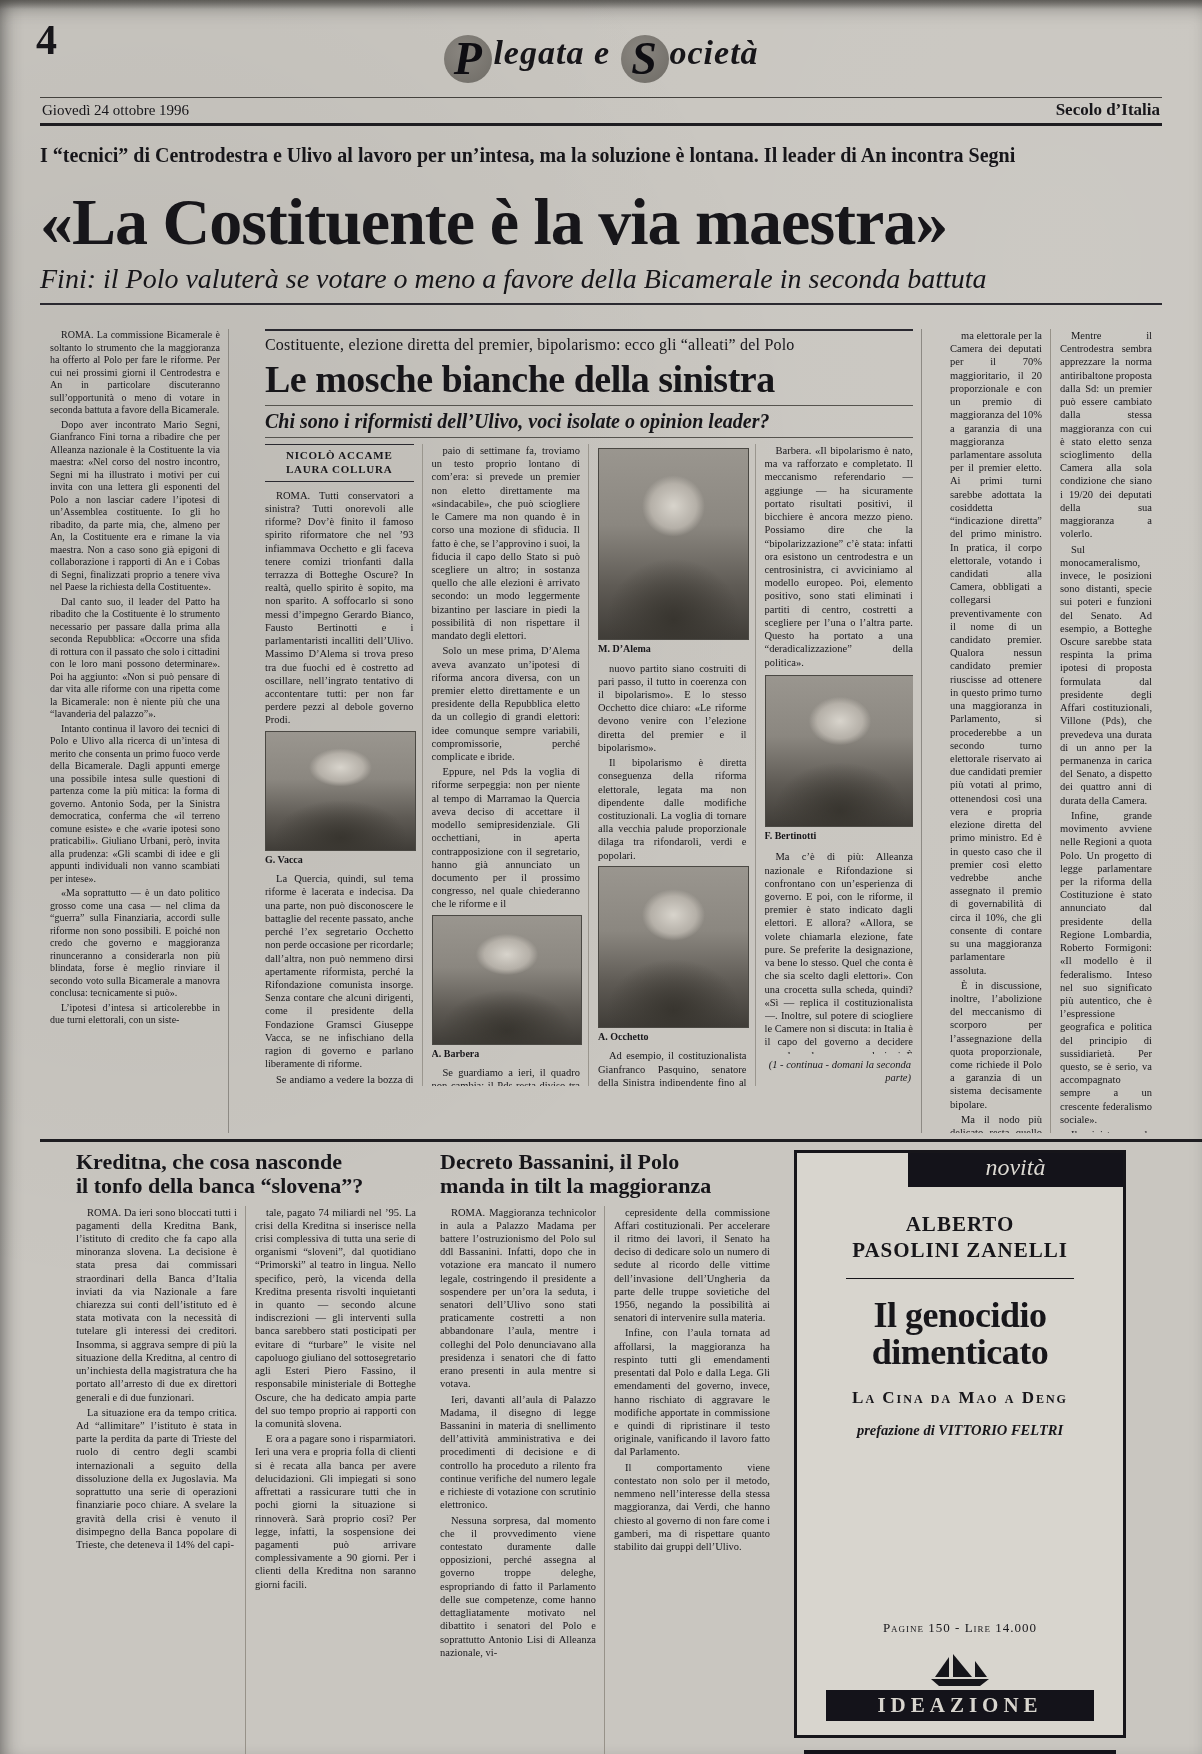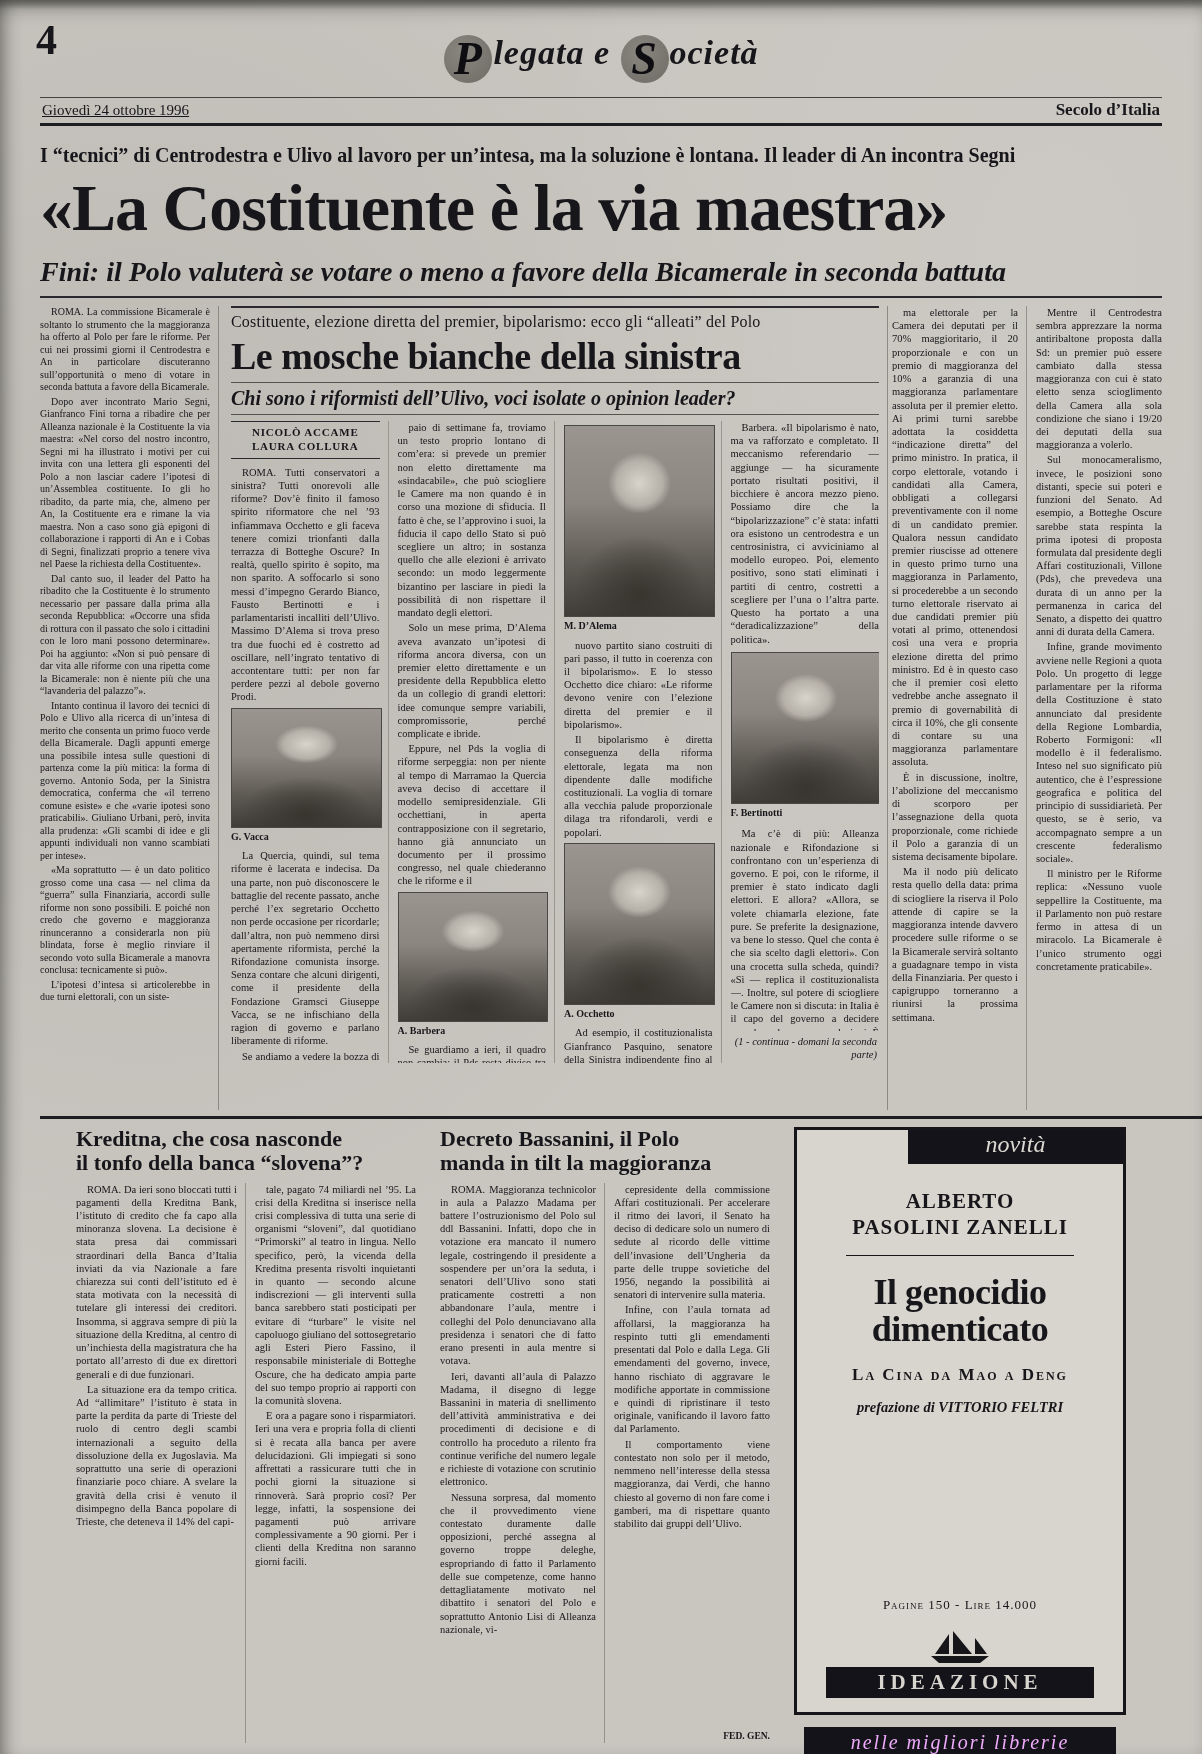--- a/index.html
+++ b/index.html
@@ -20,29 +20,29 @@
   .ball{display:inline-flex;align-items:center;justify-content:center;width:48px;height:48px;border-radius:50%;
         background:radial-gradient(circle at 40% 35%, #8a8680, #6e6b65);color:#0e0d12;
         font-size:46px;font-style:italic;font-weight:bold;vertical-align:-10px;margin:0 1px;}
   .hr{width:100%;}
   .hr.thin{height:1px;background:#44423e;}
   .hr.mid{height:3px;background:#1e1d21;}
   .hr.thin2{height:2px;background:#2a2930;}
   .hr.hair{height:1px;background:#55534e;margin:4px 0;}
   .rules{position:absolute;left:40px;right:40px;bottom:6px;}
   .date-row{display:flex;justify-content:space-between;align-items:baseline;padding:2px 2px 3px;}
-  .date{font-size:15px;text-decoration:underline;}
+  .date{font-size:15px;}
   .masthead{font-size:17px;font-weight:bold;}
   
   .lead-head{padding:0 40px;}
   .kicker{font-size:20px;font-weight:bold;margin-top:12px;}
-  .headline{font-size:66px;font-weight:bold;line-height:1.0;letter-spacing:-1px;margin:8px 0 4px;white-space:nowrap;}
-  .subhead{font-size:28px;font-style:italic;font-weight:bold;margin:15px 0 8px;}
-  
-  .body-grid{display:flex;gap:4px;padding:0 40px;height:804px;margin-top:8px;}
+  .headline{font-size:66px;font-weight:bold;line-height:1.0;letter-spacing:-1px;margin:22px 0 4px;white-space:nowrap;}
+  .subhead{font-size:28px;font-style:italic;font-weight:normal;margin:8px 0 8px;}
+  
+  .body-grid{display:flex;gap:28px;padding:0 50px;height:804px;margin-top:24px;}
   .col{overflow:hidden;font-size:10.5px;line-height:1.26;text-align:justify;hyphens:auto;}
   .para{margin:0 0 2px;text-indent:11px;}
   .lead-left{width:170px;font-size:10px;line-height:1.25;border-right:1px solid #8d8a84;padding-right:8px;flex:none;}
   .lead-right{flex:1;display:flex;gap:9px;}
   .lead-right .col{flex:1;border-right:1px solid #979289;padding-right:8px;}
   .lead-right .col.last{border-right:none;padding-right:0;}
   
   .feature{width:648px;flex:none;border-right:1px solid #8d8a84;padding:0 8px;}
   .f-kicker{font-size:16px;margin-top:5px;letter-spacing:.2px;}
   .f-headline{font-size:38px;font-weight:bold;letter-spacing:-.5px;margin:3px 0 2px;white-space:nowrap;}

